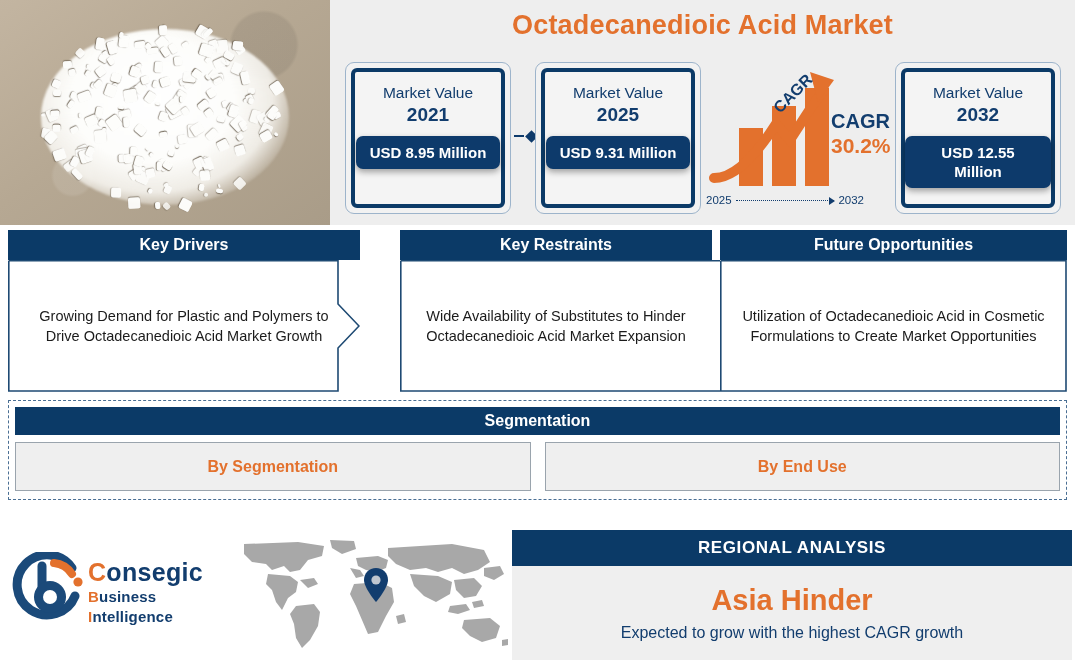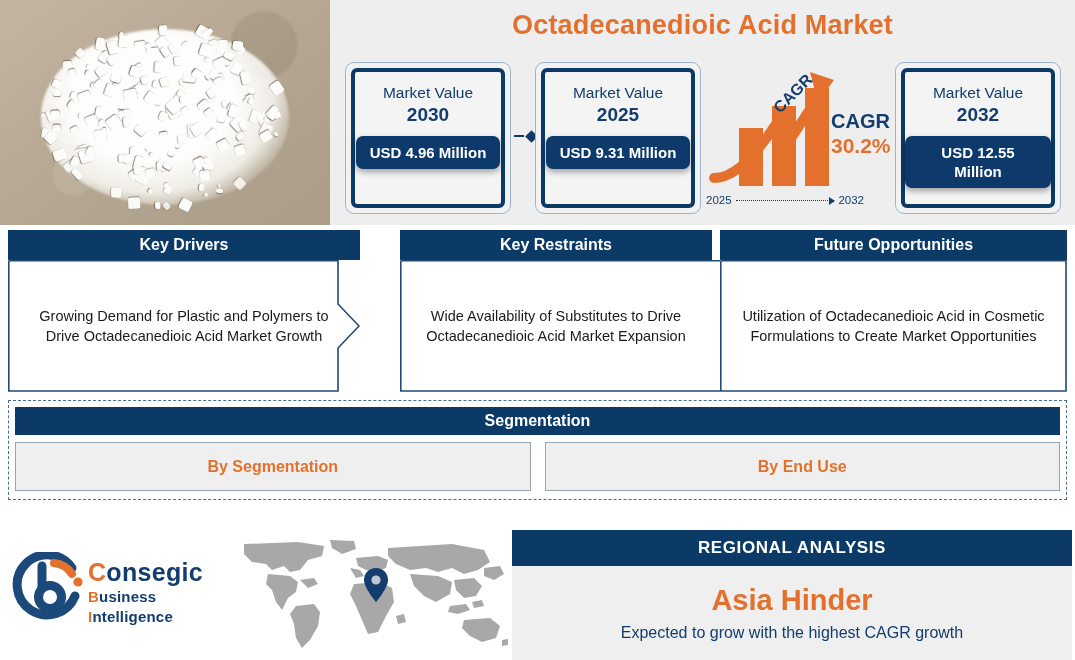--- a/index.html
+++ b/index.html
@@ -467,22 +467,22 @@
           </div>
       </div>
     </div>
 
     <div class="top-right-panel">
       <div class="market-title">Octadecanedioic Acid Market</div>
 
       <div class="val-card" id="card2024">
         <div class="inner">
           <div class="mv-label">Market Value</div>
-          <div class="mv-year">2030</div>
-          <div class="mv-chip">USD 4.96 Million</div>
+          <div class="mv-year">2021</div>
+          <div class="mv-chip">USD 8.95 Million</div>
         </div>
       </div>
 
       <div class="dash-connector" id="conn1">
         <div class="line"></div>
         <div class="diamond"></div>
       </div>
 
       <div class="val-card" id="card2025">
         <div class="inner">
@@ -533,21 +533,21 @@
         <div class="ptext">Growing Demand for Plastic and Polymers to Drive Octadecanedioic Acid Market Growth</div>
       </div>
     </div>
 
     <div class="panel" id="panel2">
       <div class="phead">Key Restraints</div>
       <div class="pbody">
         <svg class="chev-svg" style="left:0;" width="344" height="132" viewBox="0 0 344 132">
           <path d="M0.8 0.8 L322 0.8 L322 44 L343 66 L322 88 L322 131 L0.8 131 L0.8 0.8" fill="none" stroke="#1e4a73" stroke-width="1.6"></path>
         </svg>
-        <div class="ptext">Wide Availability of Substitutes to Drive Octadecanedioic Acid Market Expansion</div>
+        <div class="ptext">Wide Availability of Substitutes to Hinder Octadecanedioic Acid Market Expansion</div>
       </div>
     </div>
 
     <div class="panel" id="panel3">
       <div class="phead">Future Opportunities</div>
       <div class="pbody">
         <svg class="chev-svg" style="left:0;" width="347" height="132" viewBox="0 0 347 132">
           <path d="M0.8 0.8 L346 0.8 L346 131 L0.8 131 L0.8 0.8" fill="none" stroke="#1e4a73" stroke-width="1.6"></path>
         </svg>
         <div class="ptext">Utilization of Octadecanedioic Acid in Cosmetic Formulations to Create Market Opportunities</div>

